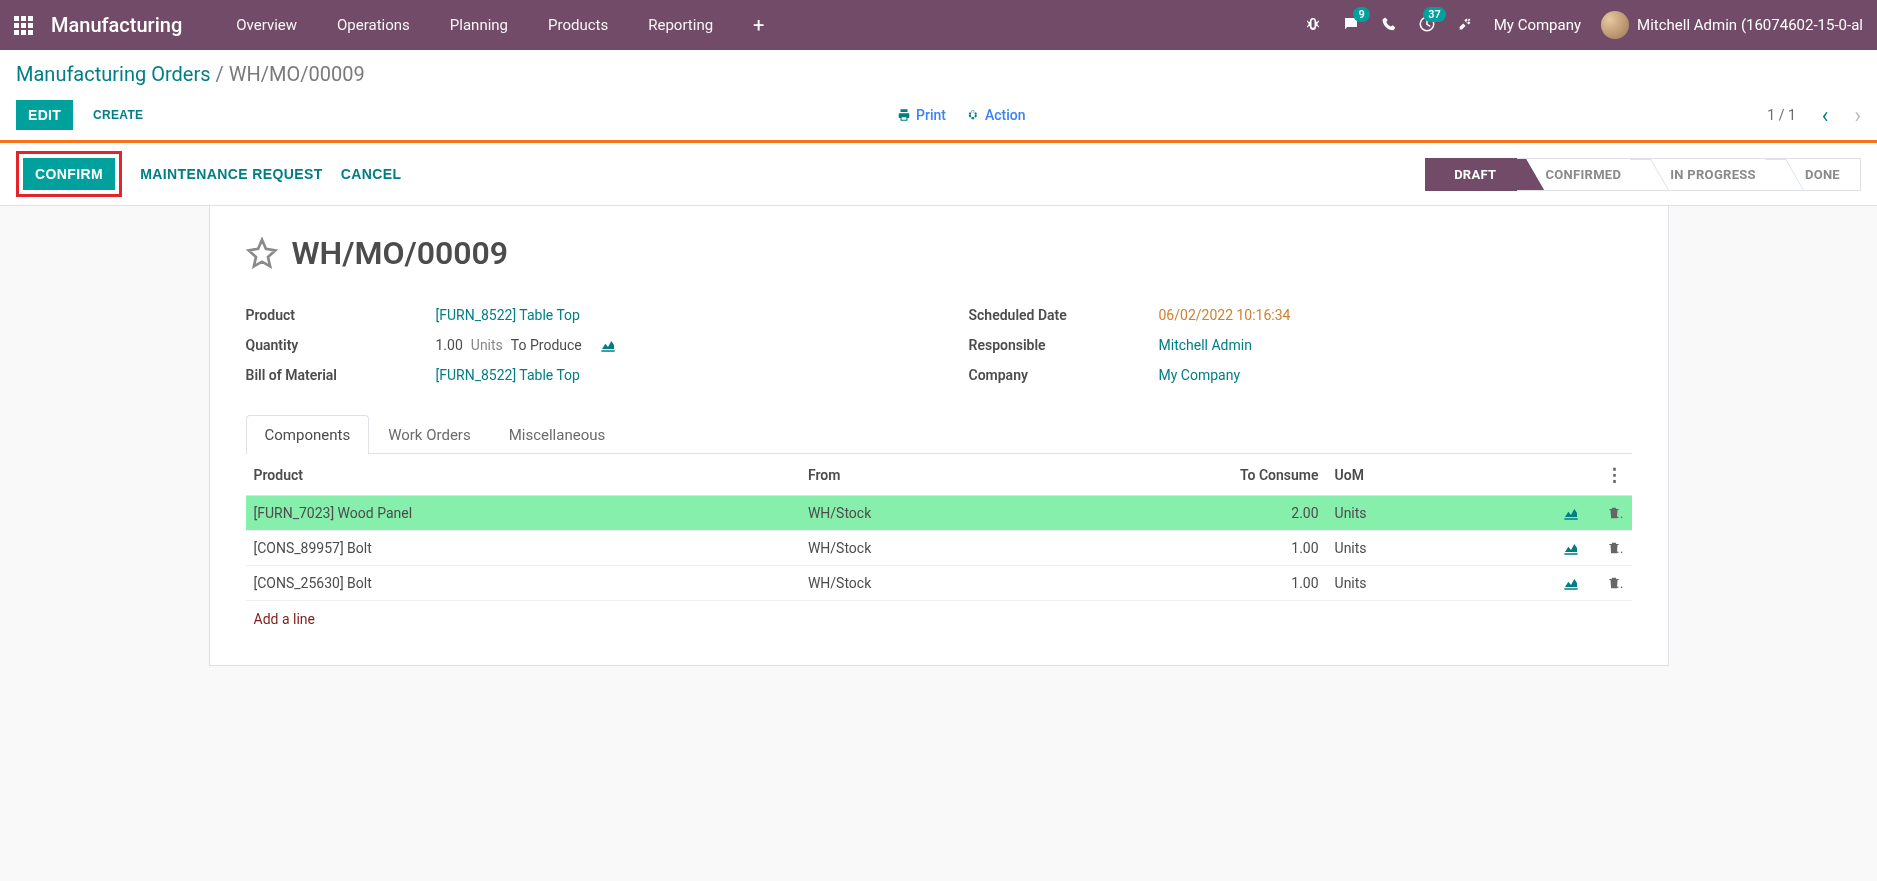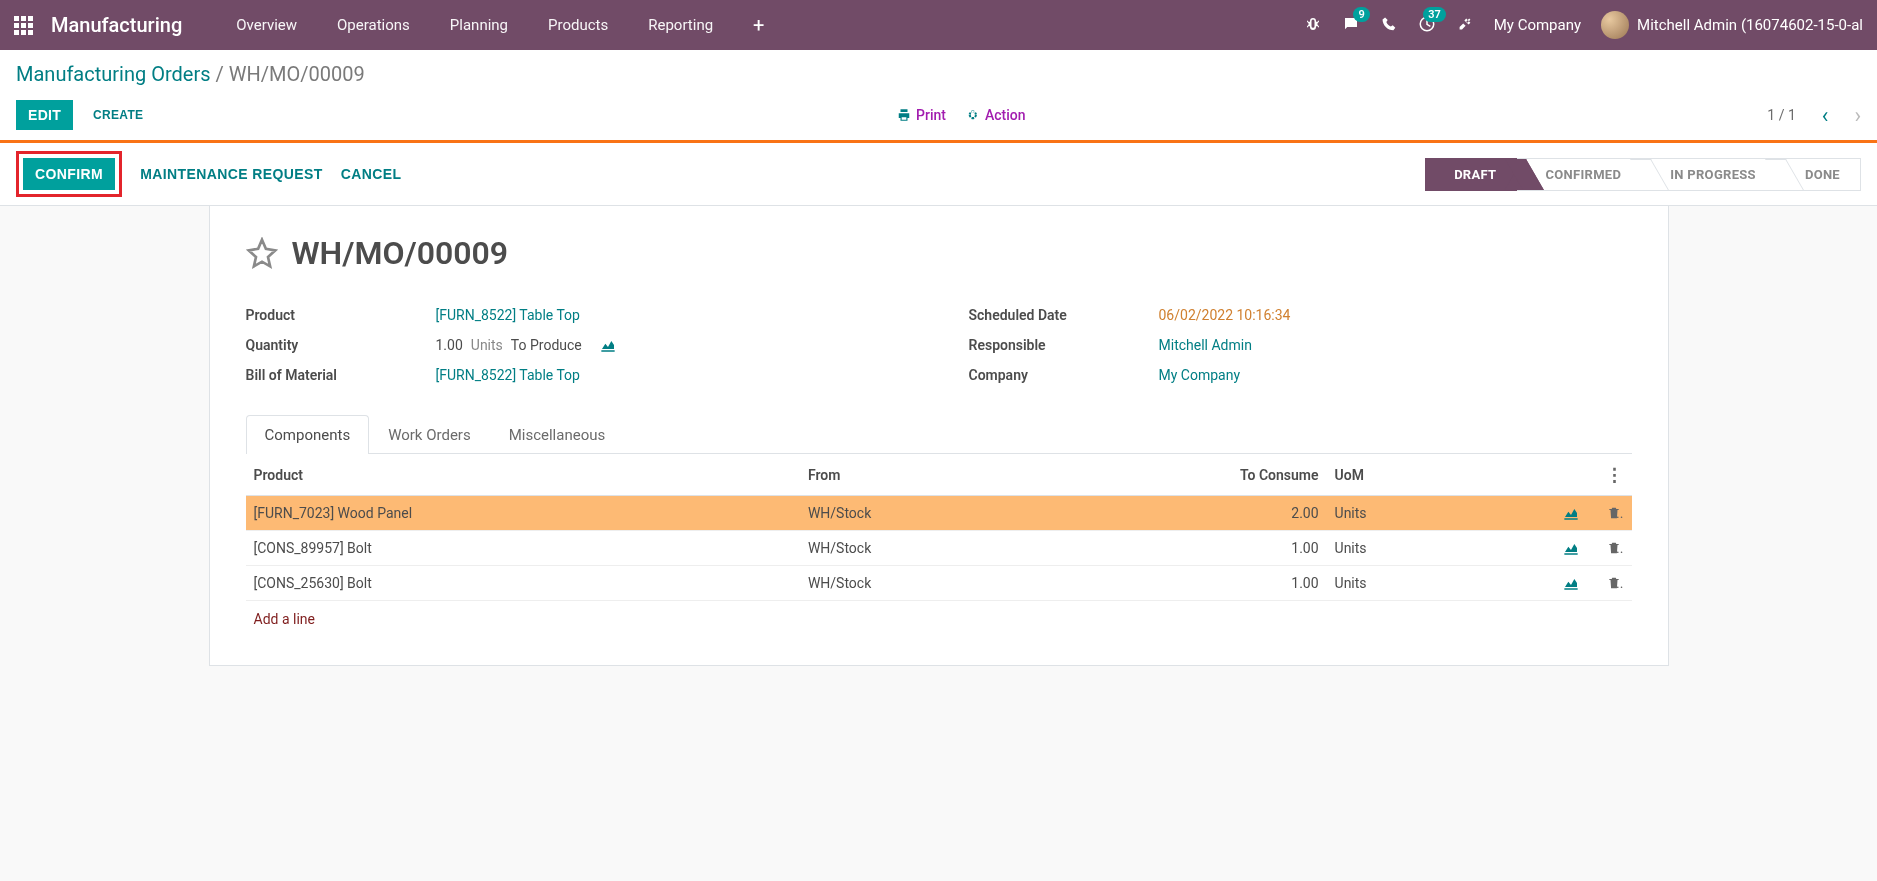--- a/index.html
+++ b/index.html
@@ -23,21 +23,21 @@
     
     .controlbar { background: #fff; padding: 12px 16px 0 16px; }
     .breadcrumb { font-size: 20px; color: #7a7a7a; margin-bottom: 14px; }
     .breadcrumb a { color: #017E84; text-decoration: none; }
     
     
     .btnrow { display: flex; align-items: center; padding-bottom: 10px; }
     .btn-primary { background: #00A09D; color: #fff; border: none; padding: 7px 12px; font-size: 14px; font-weight: 600; cursor: pointer; letter-spacing: 0.3px; }
     .btn-link { color: #017E84; font-weight: 600; background: none; border: none; padding: 7px 12px; font-size: 12px; cursor: pointer; margin-left: 8px; letter-spacing: 0.3px; }
     .center-actions { margin-left: auto; margin-right: auto; display: flex; gap: 20px; }
-    .center-action { color: #a21caf; font-weight: 500; cursor: pointer; display: flex; align-items: center; gap: 5px; }
+    .center-action { color: #3b82f6; font-weight: 500; cursor: pointer; display: flex; align-items: center; gap: 5px; }
     .pager { color: #6b6b6b; display: flex; align-items: center; gap: 26px; }
     .pager .chev { font-size: 22px; color: #017E84; cursor: pointer; }
     .pager .chev.disabled { color: #bbb; }
     
     
     .statusbar { background: #fff; border-top: 3px solid #f97316; border-bottom: 1px solid #dee2e6; display: flex; align-items: center; padding: 8px 16px; }
     .status-btns { display: flex; gap: 18px; align-items: center; }
     .status-btn-primary { background: #00A09D; color: #fff; border: none; padding: 8px 12px; font-size: 14px; font-weight: 700; cursor: pointer; letter-spacing: 0.4px; }
     .status-btn-link { color: #017E84; font-weight: 700; background: none; border: none; font-size: 14px; cursor: pointer; letter-spacing: 0.4px; }
     .highlight-box { border: 3px solid #e3242b; padding: 4px; display: inline-block; }
@@ -71,21 +71,21 @@
     .tabs { display: flex; border-bottom: 1px solid #dee2e6; }
     .tab { padding: 10px 18px; border: 1px solid transparent; border-bottom: none; color: #6b6b6b; cursor: pointer; font-size: 15px; position: relative; top: 1px; }
     .tab.active { border-color: #dee2e6; background: #fff; color: #4c4c4c; border-radius: 4px 4px 0 0; }
     
     
     table.comp { width: 100%; border-collapse: collapse; }
     table.comp th { text-align: left; padding: 10px 8px; font-weight: 600; border-bottom: 1px solid #dee2e6; color: #4c4c4c; }
     table.comp th.right { text-align: right; }
     table.comp td { padding: 9px 8px; border-bottom: 1px solid #eee; color: #4c4c4c; }
     table.comp td.right { text-align: right; }
-    table.comp tbody tr:first-child { background: #fdba74; }
+    table.comp tbody tr:first-child { background: #86efac; }
     .row-icons { display: flex; gap: 28px; justify-content: flex-end; align-items: center; }
     .trash-icon { width: 14px; height: 16px; fill: #666; cursor: pointer; }
     .ellips { color: #666; margin-left: -22px; }
     .add-line { color: #7f1d1d; cursor: pointer; padding: 10px 8px; display: inline-block; }
     .col-menu { cursor: pointer; font-size: 18px; color: #666; }
   </style>
 </head>
 <body>
 
 <div class="topnav">

